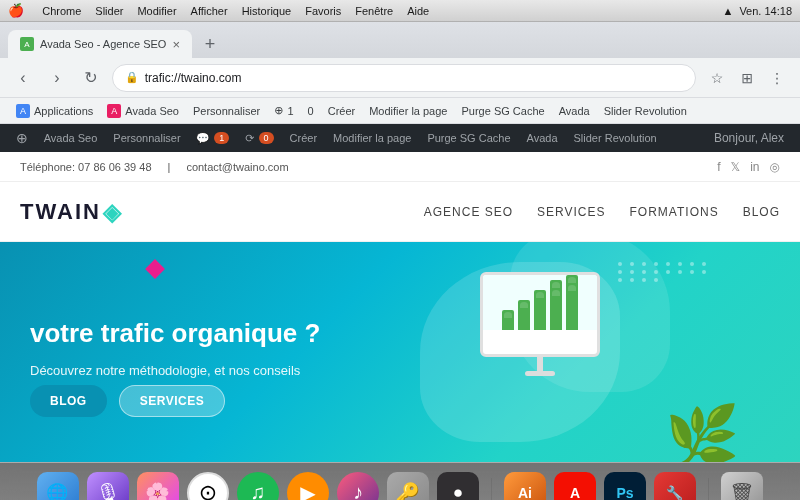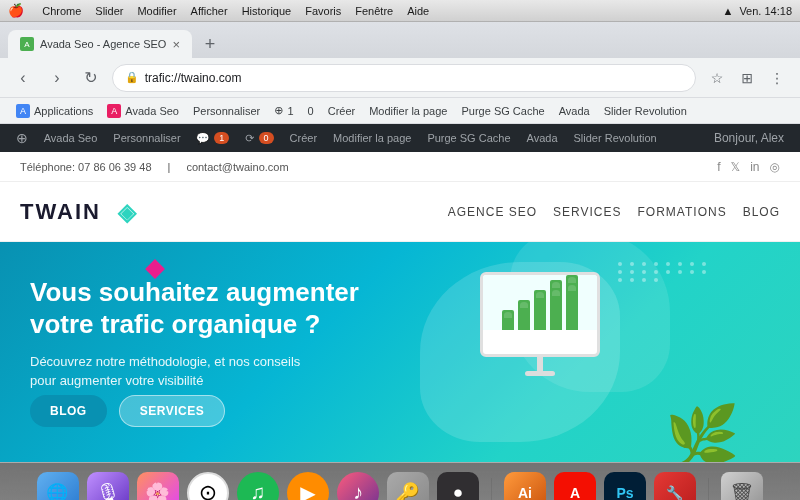--- a/index.html
+++ b/index.html
@@ -157,24 +157,24 @@
       padding: 0 20px;
       border-bottom: 1px solid #f0f0f0;
     }
     .site-logo {
       font-size: 22px;
       font-weight: 700;
       color: #1a1a2e;
       letter-spacing: 2px;
       display: flex;
       align-items: center;
-      gap: 17px;
+      gap: 2px;
     }
     .logo-dot { color: #2dd4bf; font-size: 24px; }
-    .nav-links { margin-left: auto; display: flex; gap: 16px; }
+    .nav-links { margin-left: auto; display: flex; gap: 24px; }
     .nav-link { font-size: 12px; color: #444; text-transform: uppercase; letter-spacing: 1px; cursor: pointer; font-weight: 500; }
     .nav-cta {
       background: #f0c040;
       color: #1a1a1a;
       border: none;
       padding: 10px 18px;
       border-radius: 25px;
       font-size: 11px;
       font-weight: 700;
       cursor: pointer;
@@ -513,26 +513,25 @@
         <div class="dot-cell"></div>
       <div class="dot-cell"></div>
         <div class="dot-cell"></div>
         <div class="dot-cell"></div>
         <div class="dot-cell"></div>
     </div>
   </div>
 
   <div class="hero-text">
     <h1 class="hero-title">
-      <span>Vous souhaitez augmenter</span><br>
+      <br>
       <span>votre trafic organique ?</span>
     </h1>
     <p class="hero-subtitle">
       <span>Découvrez notre méthodologie, et nos conseils</span><br>
-      <span>pour augmenter votre visibilité</span>
     </p>
     <div class="hero-buttons">
       <button class="hero-btn hero-btn-blog">BLOG</button>
       <button class="hero-btn hero-btn-services">SERVICES</button>
     </div>
   </div>
 
   <div class="computer-illustration">
     <div class="monitor-wrapper">
       <div class="monitor">

